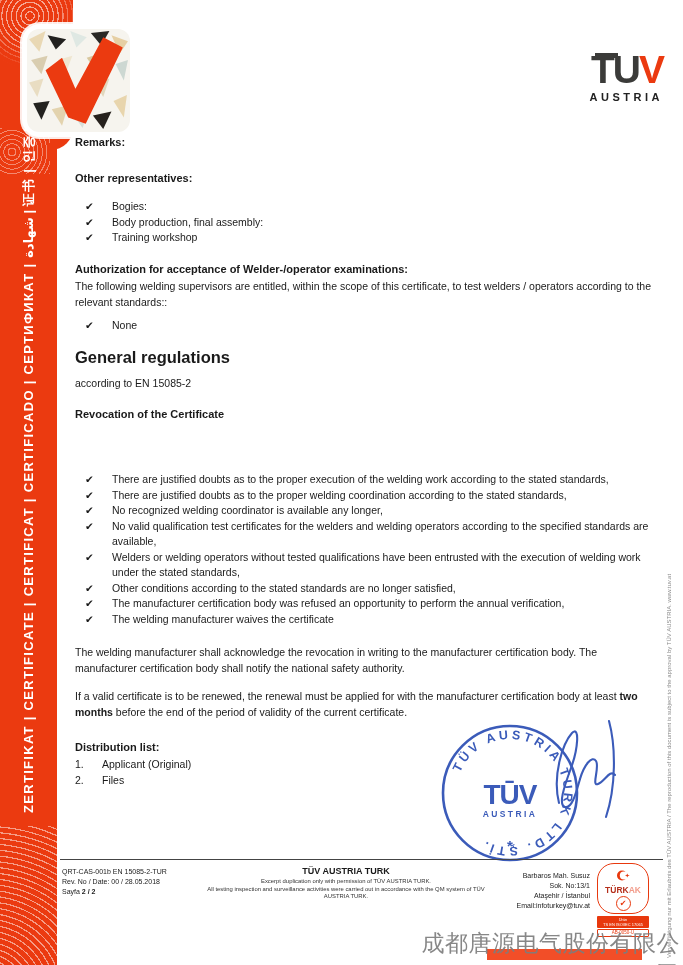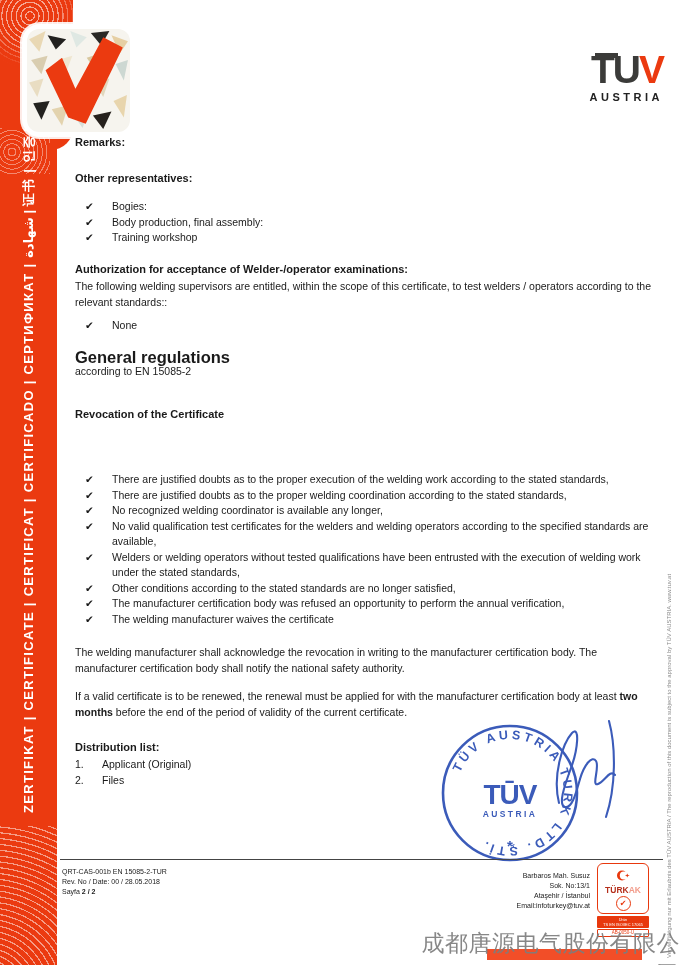--- a/index.html
+++ b/index.html
@@ -48,21 +48,21 @@
   
   .footer-rule{position:absolute;left:60px;top:859px;width:603px;height:1px;background:#444;}
   .footer-left{position:absolute;left:62px;top:867px;font-size:7px;line-height:10px;color:#222;}
   .footer-center{position:absolute;left:200px;top:866px;width:292px;text-align:center;}
   .footer-org{font-size:9px;font-weight:bold;}
   .footer-note{font-size:5.9px;line-height:7.5px;color:#333;margin-top:2px;}
   .footer-right{position:absolute;left:470px;top:871px;width:120px;text-align:right;font-size:7px;line-height:10px;color:#222;}
 
   
   .turkak{position:absolute;left:597px;top:863px;width:52px;text-align:center;}
-  .turkak-box{border:1.5px solid #e8380d;border-radius:6px;padding:3px 2px 2px 2px;}
+  .turkak-box{border:1.5px solid #e8380d;border-radius:17px;padding:3px 2px 2px 2px;}
   .turkak-name{font-size:8.5px;font-weight:bold;color:#b5301c;letter-spacing:0;}
   .turkak-name .lt{color:#f29b8a;}
   .turkak-check{width:13px;height:13px;margin:1px auto 0;border:1.2px solid #e8380d;border-radius:50%;
     font-size:8px;color:#e8380d;line-height:13px;font-weight:bold;}
   .turkak-sub1{margin-top:2px;background:#e8380d;color:#fff;font-size:4px;line-height:5px;padding:1px;border-radius:1px;}
   .turkak-sub2{margin-top:1px;border:1px solid #e8380d;color:#e8380d;font-size:4.5px;line-height:6px;border-radius:1px;}
 
   
   .edge-note{position:absolute;left:666px;top:958px;transform:rotate(-90deg);transform-origin:left top;
     white-space:nowrap;font-size:6px;color:#8a8a8a;}
@@ -134,21 +134,21 @@
 
   <div class="abs t10" style="left:75px;top:279px;width:585px;">The following welding supervisors are entitled, within the scope of this certificate, to test welders / operators according to the relevant standards::</div>
   <div class="abs b t11" style="left:75px;top:263px;">Authorization for acceptance of Welder-/operator examinations:</div>
 
   <div class="abs chk-row" style="left:85px;top:318px;width:200px;">
     <span class="chk">✔</span>
     <span>None</span>
   </div>
 
   <div class="abs h-big" style="left:75px;top:348px;">General regulations</div>
-  <div class="abs t10" style="left:75px;top:364px;">according to EN 15085-2</div>
+  <div class="abs t10" style="left:75px;top:376px;">according to EN 15085-2</div>
 
   <div class="abs b t11" style="left:75px;top:408px;">Revocation of the Certificate</div>
 
   <div class="abs" style="left:85px;top:472px;width:582px;">
     <div class="chk-row">
       <span class="chk">✔</span>
       <span>There are justified doubts as to the proper execution of the welding work according to the stated standards,</span>
     </div>
     <div class="chk-row">
       <span class="chk">✔</span>
@@ -225,20 +225,27 @@
   <div class="footer-rule"></div>
 
   <div class="footer-left">
     <div>QRT-CAS-001b EN 15085-2-TUR</div>
     <div>Rev. No / Date: 00 / 28.05.2018</div>
     <div>
       <span>Sayfa </span><span class="b">2 / 2</span>
     </div>
   </div>
 
+  <div class="footer-center">
+    <div class="footer-org">TÜV AUSTRIA TURK</div>
+    <div class="footer-note">
+      <div>Excerpt duplication only with permission of TÜV AUSTRIA TURK.</div>
+      <div>All testing inspection and surveillance activities were carried out in accordance with the QM system of TÜV AUSTRIA TURK.</div>
+    </div>
+  </div>
 
   <div class="footer-right">
     <div>Barbaros Mah. Susuz</div>
     <div>Sok. No:13/1</div>
     <div>Ataşehir / İstanbul</div>
     <div>Email:infoturkey@tuv.at</div>
   </div>
 
   <div class="turkak">
     <div class="turkak-box">

